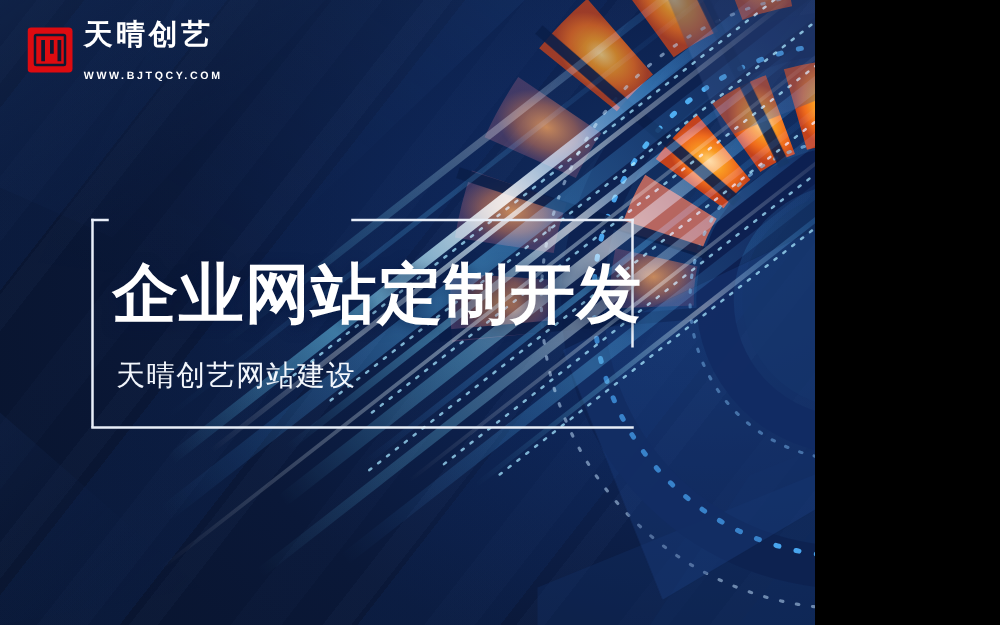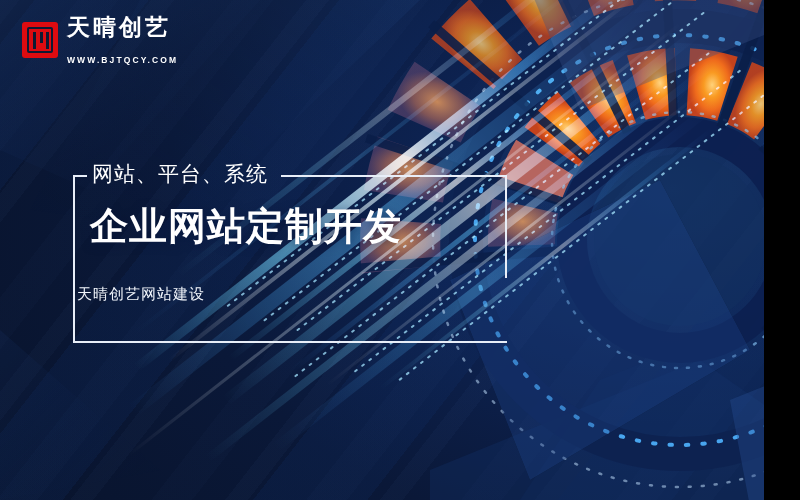--- a/index.html
+++ b/index.html
@@ -6,21 +6,21 @@
     margin: 0;
     padding: 0;
     background: #000;
   }
   body {
     font-family: "Liberation Sans", "DejaVu Sans", sans-serif;
   }
 
   #banner {
     position: relative;
-    width: 764px;
+    width: 652px;
     height: 500px;
     overflow: hidden;
     background: #6d28d9;
   }
 
   
   .bg-base {
     position: absolute;
     inset: 0;
     background:
@@ -205,33 +205,33 @@
     font-size: 21px;
     letter-spacing: 1px;
     white-space: nowrap;
     font-family: "DejaVu Sans", "Liberation Sans", sans-serif;
   }
   .title {
     position: absolute;
     left: 17px;
     top: 28px;
     color: #ffffff;
-    font-size: 38px;
+    font-size: 52px;
     font-weight: bold;
     letter-spacing: 1px;
     white-space: nowrap;
     font-family: "DejaVu Sans", "Liberation Sans", sans-serif;
     text-shadow: 0 2px 10px rgba(0,20,60,0.55);
   }
   .tagline {
     position: absolute;
-    left: 4px;
+    left: 20px;
     top: 112px;
     color: #f2f6fc;
-    font-size: 15px;
+    font-size: 23px;
     letter-spacing: 1px;
     white-space: nowrap;
     font-family: Liberation Serif, serif;
   }
 </style>
 </head>
 <body>
 
 <div id="banner">
 
@@ -474,18 +474,17 @@
     </div>
   </div>
 
   <div class="headline">
     <div class="frame-left"></div>
     <div class="frame-stub"></div>
     <div class="frame-top-rule"></div>
     <div class="frame-right"></div>
     <div class="frame-bottom"></div>
 
-    <div class="subtitle">网站、平台、系统</div>
     <div class="title">企业网站定制开发</div>
     <div class="tagline">天晴创艺网站建设</div>
   </div>
 
 </div>
 
 </body></html>

